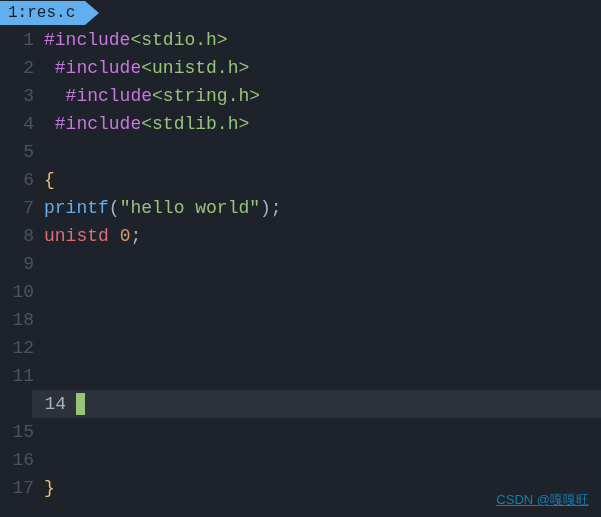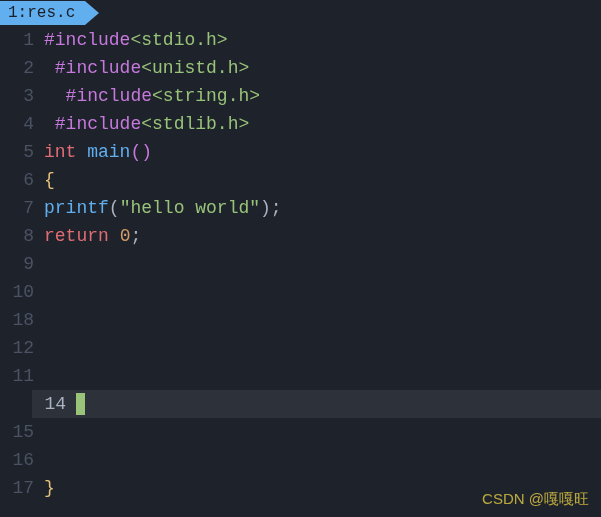--- a/index.html
+++ b/index.html
@@ -87,24 +87,25 @@
   .c-func  { color: #61afef; }   
   .c-punc  { color: #abb2bf; }
   .c-brace { color: #e5c07b; }
   .c-paren { color: #c678dd; }
   .c-str   { color: #98c379; }
   .c-num   { color: #d19a66; }
   .watermark {
     position: absolute;
     bottom: 8px;
     right: 12px;
-    color: #fde047;
-    font-size: 15px;
+    color: #0ea5e9;
+    font-size: 13px;
     font-family: sans-serif;
     opacity: 0.7;
+    text-decoration: underline;
   }
 </style>
 </head>
 <body>
 
 <div class="editor">
   <div class="tab-bar">
     <div class="tab">
       <span>1</span>
         <span>: </span>
@@ -123,33 +124,32 @@
       <div class="line">
         <div class="gutter">3</div>
         <div class="code">  <span class="c-pre">#include</span><span class="c-inc">&lt;string.h&gt;</span></div>
       </div>
       <div class="line">
         <div class="gutter">4</div>
         <div class="code"> <span class="c-pre">#include</span><span class="c-inc">&lt;stdlib.h&gt;</span></div>
       </div>
       <div class="line">
         <div class="gutter">5</div>
-        <div class="code"><span class="c-type">int</span><span class="c-punc"> </span><span class="c-func">main</span><span class="c-paren">()</span></div>
       </div>
       <div class="line">
         <div class="gutter">6</div>
         <div class="code"><span class="c-brace">{</span></div>
       </div>
       <div class="line">
         <div class="gutter">7</div>
         <div class="code"><span class="c-func">printf</span><span class="c-punc">(</span><span class="c-str">"hello world"</span><span class="c-punc">);</span></div>
       </div>
       <div class="line">
         <div class="gutter">8</div>
-        <div class="code"><span class="c-type">return</span><span class="c-punc"> </span><span class="c-num">0</span><span class="c-punc">;</span></div>
+        <div class="code"><span class="c-type">unistd</span><span class="c-punc"> </span><span class="c-num">0</span><span class="c-punc">;</span></div>
       </div>
       <div class="line">
         <div class="gutter">9</div>
         <div class="code"></div>
       </div>
       <div class="line">
         <div class="gutter">10</div>
         <div class="code"></div>
       </div>
       <div class="line">

